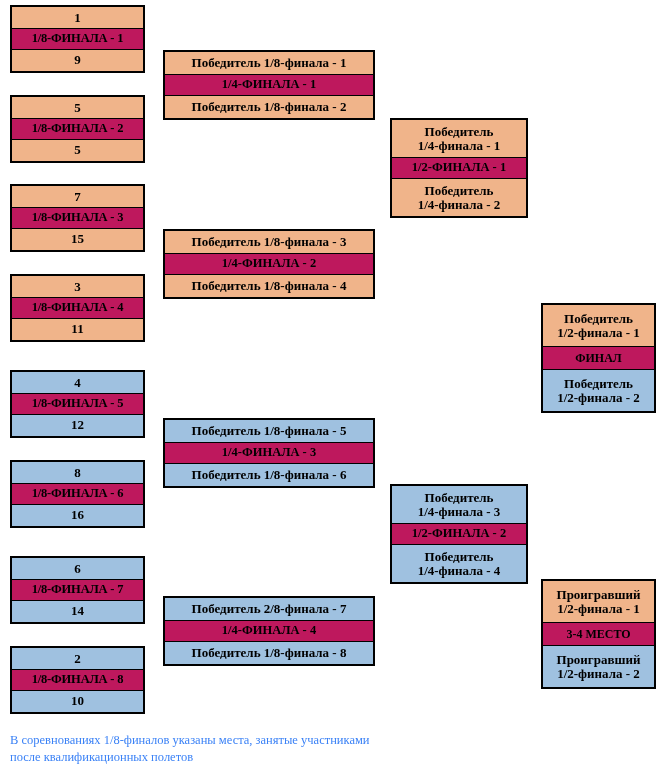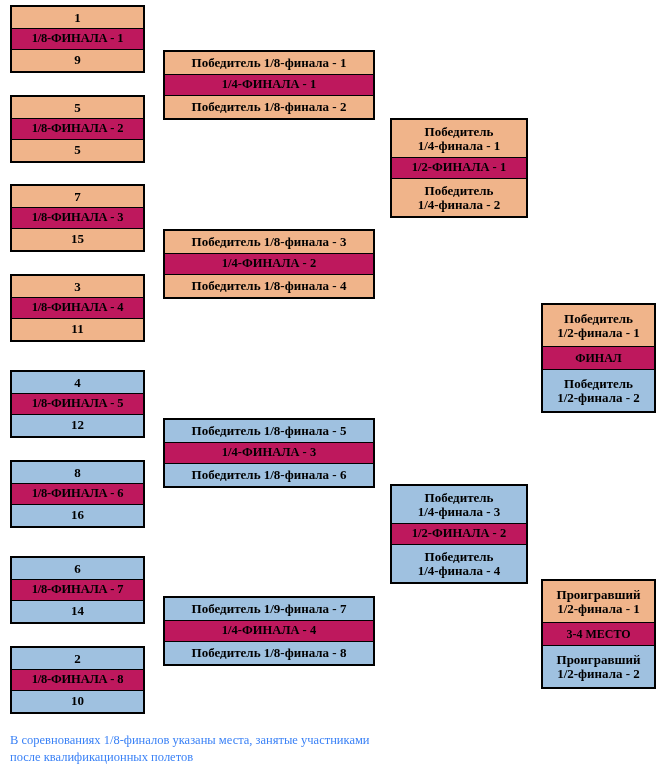--- a/index.html
+++ b/index.html
@@ -129,21 +129,21 @@
     <div class="cell orange">Победитель 1/8-финала - 4</div>
   </div>
 
   <div class="match r2" style="left:163px;top:418px;width:212px;">
     <div class="cell blue">Победитель 1/8-финала - 5</div>
     <div class="cell white label sep-top sep-bot">1/4-ФИНАЛА - 3</div>
     <div class="cell blue">Победитель 1/8-финала - 6</div>
   </div>
 
   <div class="match r2" style="left:163px;top:596px;width:212px;">
-    <div class="cell blue">Победитель 1/9-финала - 7</div>
+    <div class="cell blue">Победитель 2/8-финала - 7</div>
     <div class="cell white label sep-top sep-bot">1/4-ФИНАЛА - 4</div>
     <div class="cell blue">Победитель 1/8-финала - 8</div>
   </div>
 
   <div class="match r3" style="left:390px;top:118px;width:138px;">
     <div class="cell orange team">Победитель
 1/4-финала - 1</div>
     <div class="cell white label sep-top sep-bot">1/2-ФИНАЛА - 1</div>
     <div class="cell orange team">Победитель
 1/4-финала - 2</div>

